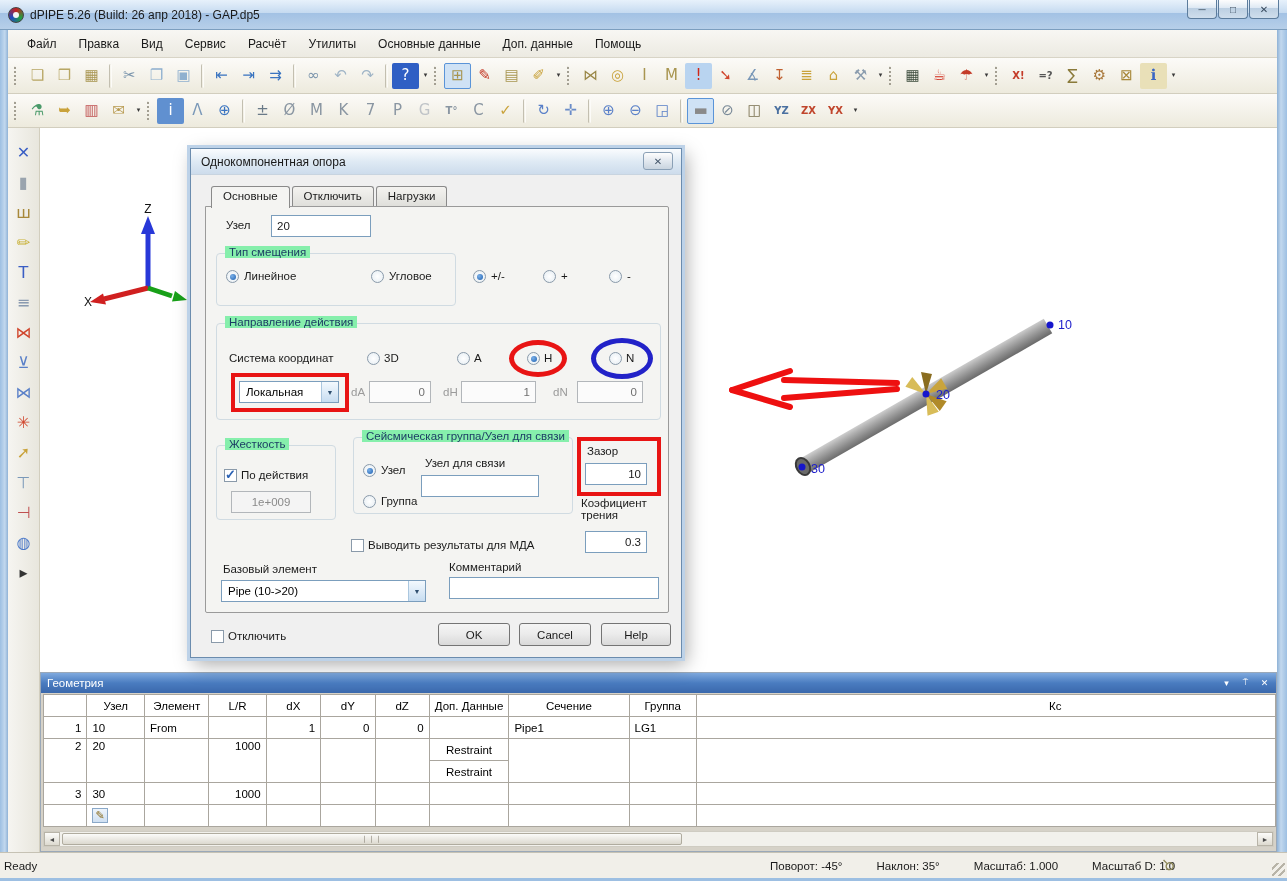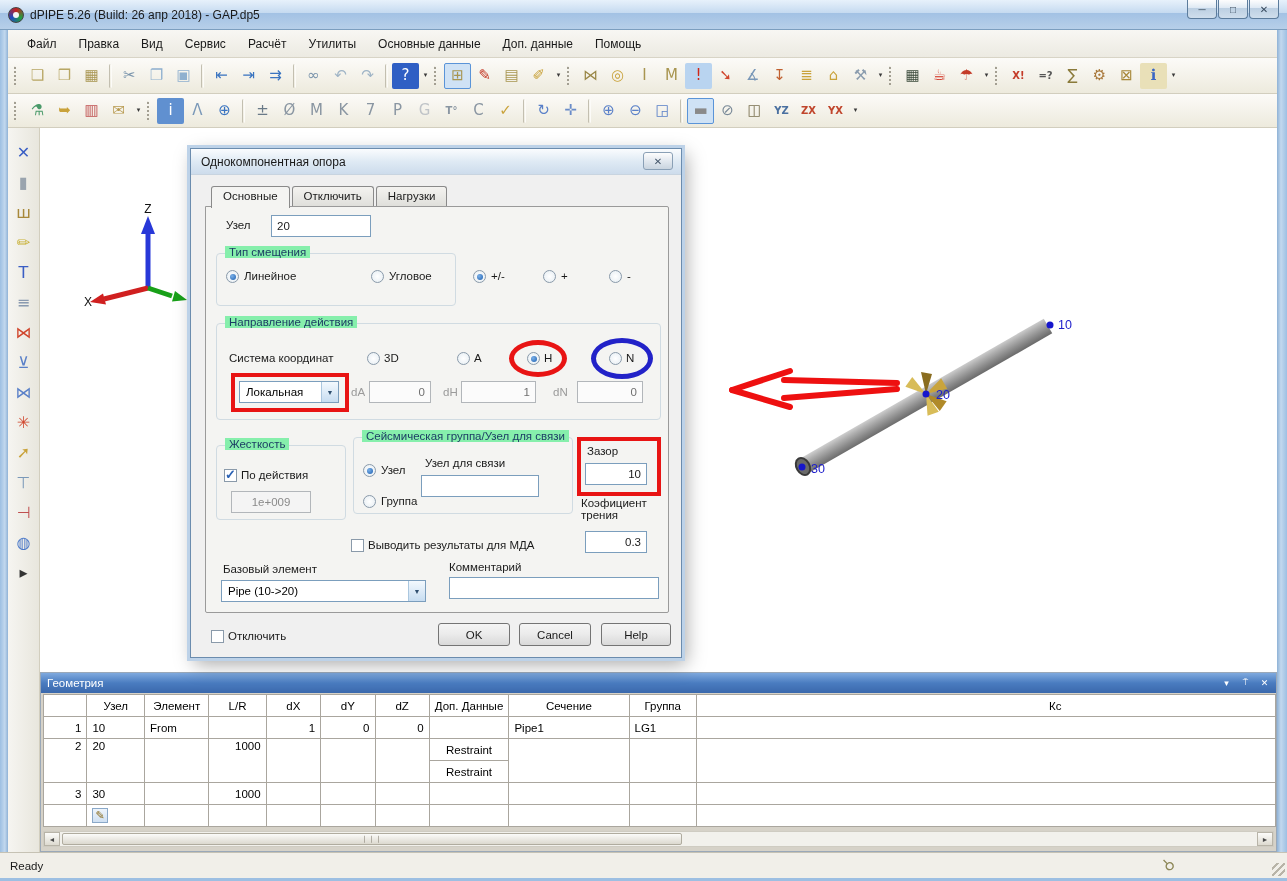--- a/index.html
+++ b/index.html
@@ -74,21 +74,21 @@
   table.grid th{text-align:center}
   td.rnum{background:#f0efe9;text-align:right}
   td.ra{text-align:right}td.ca{text-align:center}
   .kc-h{text-align:left!important;padding-left:352px!important}
   .pencil{display:inline-block;background:linear-gradient(#eef4fb,#cfe0f2);border:1px solid #8aa8c8;font-size:11px;line-height:13px;padding:0 2px;color:#8a6d20}
   .hscroll{position:absolute;left:2px;bottom:4px;width:1231px;height:16px;background:#f2f1ec;border:1px solid #cfccc2;display:flex;align-items:center}
   .sbtn{width:16px;height:14px;display:flex;align-items:center;justify-content:center;font-size:7px;color:#4a4a4a;background:linear-gradient(#fcfcfa,#dddad0);border:1px solid #b8b4a8}
   .thumb{margin-left:2px;width:620px;height:12px;background:linear-gradient(#fbfbf9,#dcd9cf);border:1px solid #b0ac9f;border-radius:2px;display:flex;align-items:center;justify-content:center;font-size:7px;letter-spacing:1px;color:#8a867a}
   
   .statusbar{left:0;top:852px;width:1287px;height:26px;background:#f1efe9;border-top:1px solid #c6c2b4;display:flex;align-items:center;font-size:11.5px;color:#1a1a1a}
-  .status-ready{margin-left:10px}
+  .status-ready{margin-left:4px}
   .status-right{position:absolute;left:770px;display:flex;gap:34px}
   .key{position:absolute;left:1163px;top:3px;font-size:15px;color:#8c8656;transform:rotate(135deg)}
   .gripcorner{position:absolute;right:2px;bottom:2px;width:13px;height:13px;background:repeating-linear-gradient(135deg,transparent 0 3px,#b8b4a8 3px 5px)}
   
   text{font-family:"Liberation Sans",sans-serif}
 </style>
 </head>
 <body>
 
 <div class="abs titlebar">
@@ -506,21 +506,21 @@
     <span>Локальная</span>
     <span class="ddb">▼</span>
   </div>
   <div class="lbl dis" style="left:160px;top:237px">dA</div>
   <div class="inp num dis" style="left:178px;top:232px;width:62px;height:22px">0</div>
   <div class="lbl dis" style="left:252px;top:237px">dH</div>
   <div class="inp num dis" style="left:270px;top:232px;width:75px;height:22px">1</div>
   <div class="lbl dis" style="left:362px;top:237px">dN</div>
   <div class="inp num dis" style="left:386px;top:232px;width:66px;height:22px">0</div>
 
-  <div class="gb" style="left:25px;top:296px;width:130px;height:75px">
+  <div class="gb" style="left:25px;top:296px;width:120px;height:75px">
     <div class="gl">Жесткость</div>
   </div>
   <div class="cb checked" style="left:33px;top:320px"></div>
   <div class="lbl" style="left:50px;top:320px">По действия</div>
   <div class="inp cdis" style="left:40px;top:342px;width:80px;height:22px">1e+009</div>
 
   <div class="gb" style="left:162px;top:288px;width:220px;height:77px">
     <div class="gl">Сейсмическая группа/Узел для связи</div>
   </div>
   <div class="radio sel" style="left:172px;top:315px"></div>
@@ -654,15 +654,22 @@
     </table>
   <div class="hscroll">
     <div class="sbtn">◄</div>
     <div class="thumb">❘❘❘</div>
     <div class="sbtn" style="margin-left:auto">►</div>
   </div>
 </div>
 
 <div class="abs statusbar">
   <div class="status-ready">Ready</div>
+  <div class="status-right">
+
+  <div>Поворот: -45°</div>
+      <div>Наклон: 35°</div>
+      <div>Масштаб: 1.000</div>
+      <div>Масштаб D: 1.0</div>
+    </div>
   <div class="key glyph">⚲</div>
   <div class="gripcorner"></div>
 </div>
 
 </body></html>

